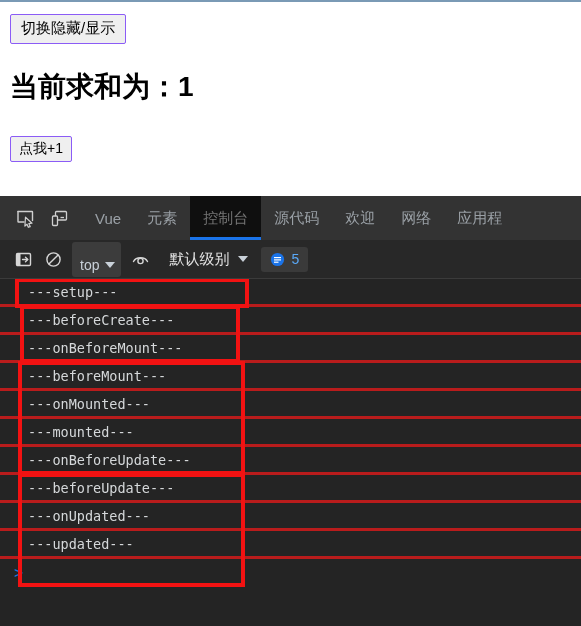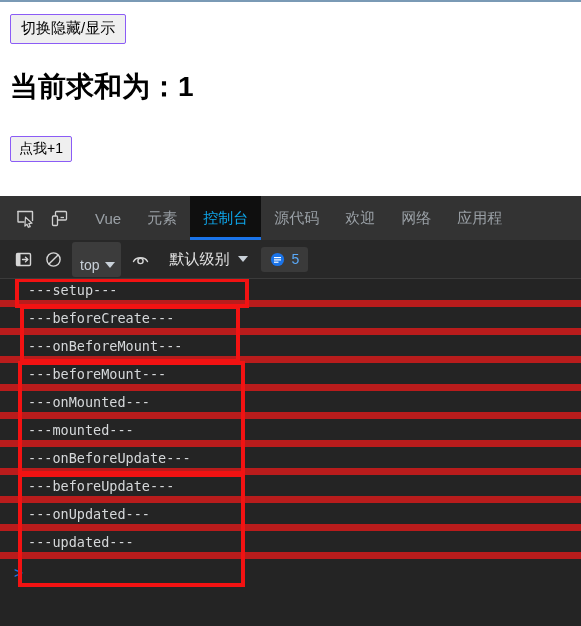--- a/index.html
+++ b/index.html
@@ -112,21 +112,21 @@
     display: flex;
     align-items: center;
     padding: 0 13px;
     font-size: 15px;
     color: #9aa0a6;
     white-space: nowrap;
     position: relative;
   }
   .dt-tab.active {
     background: #0f0f0f;
-    color: #0ea5e9;
+    color: #737373;
   }
   .dt-tab.active::after {
     content: "";
     position: absolute;
     left: 0; right: 0; bottom: 0;
     height: 3px;
     background: #1a73e8;
   }
 
   
@@ -229,21 +229,21 @@
   
   .dt-console {
     flex: 1 1 auto;
     background: #242424;
     position: relative;
     overflow: hidden;
   }
   .log-row {
     height: 28px;
     box-sizing: border-box;
-    border-bottom: 7px solid #b91c1c;
+    border-bottom: 3px solid #b91c1c;
     display: flex;
     align-items: center;
     padding-left: 28px;
     color: #d5d8da;
     font-family: "DejaVu Sans Mono", monospace;
     font-size: 13.5px;
     white-space: nowrap;
   }
   .prompt-row {
     height: 28px;

